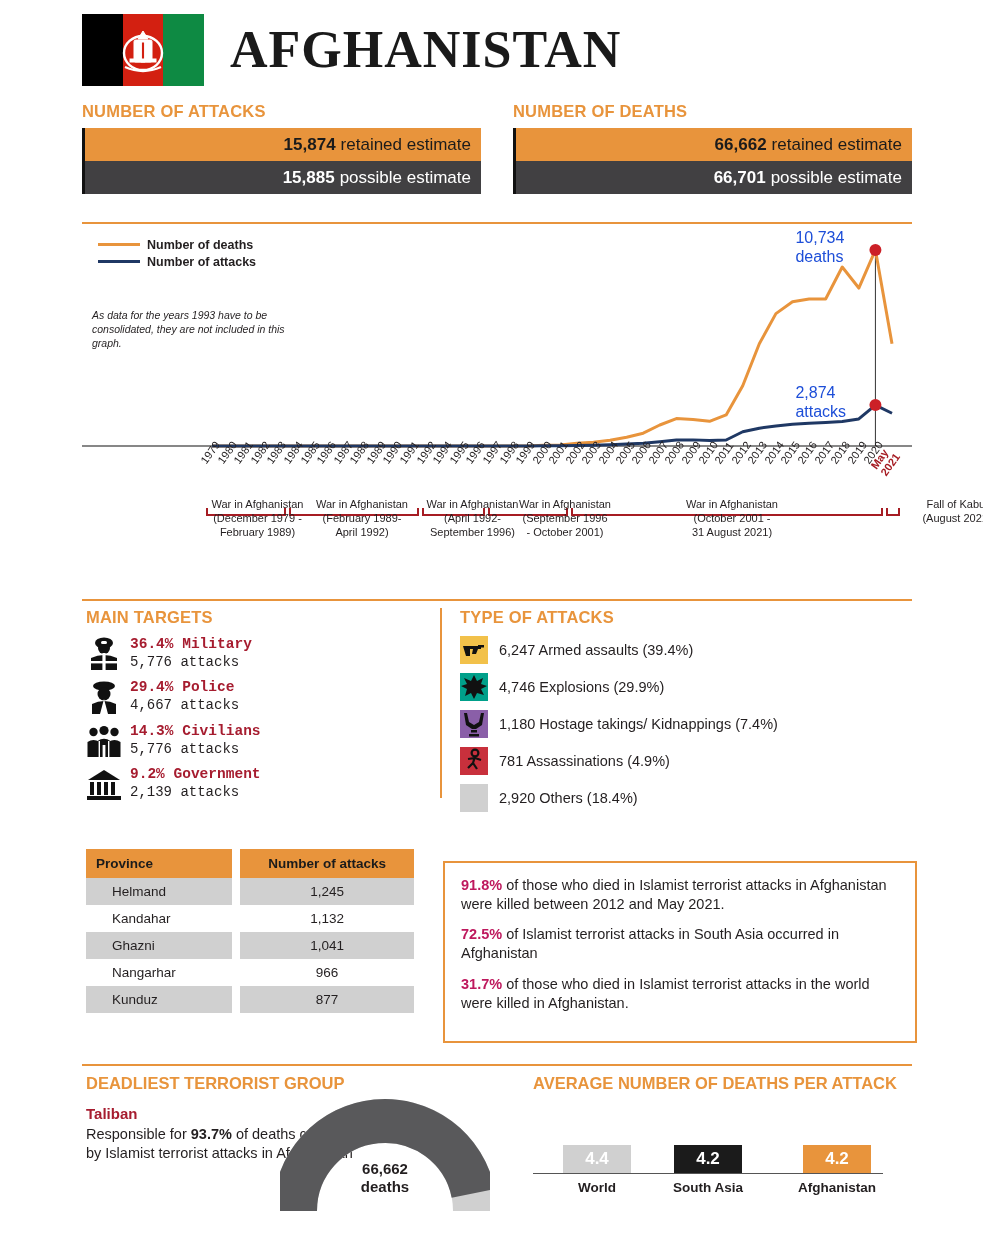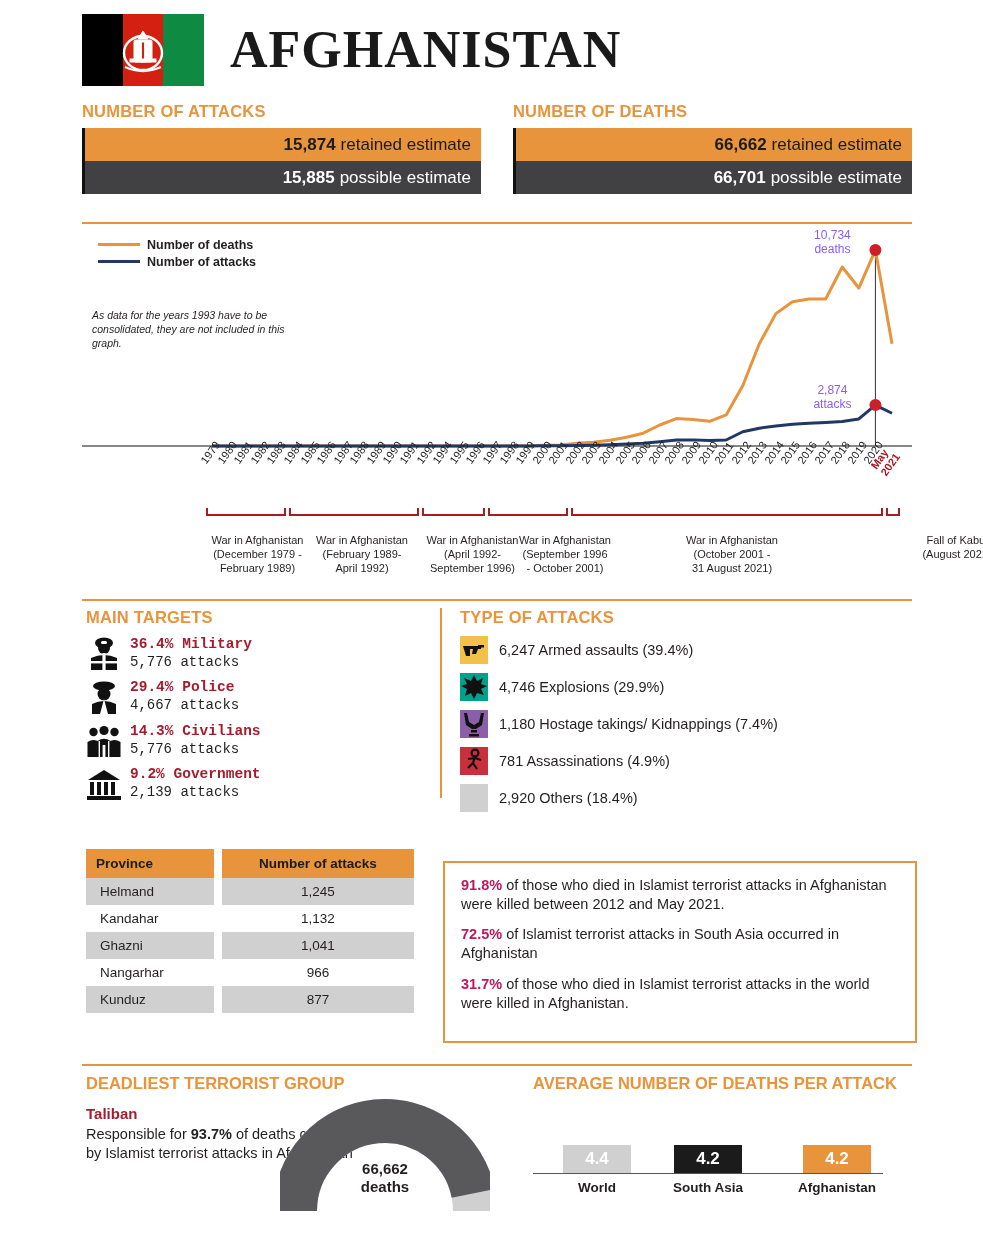--- a/index.html
+++ b/index.html
@@ -58,37 +58,37 @@
   .legend-row { display: flex; align-items: center; height: 17px; }
   .legend-line { width: 42px; height: 3px; margin-right: 7px; }
   .legend-line.deaths { background: #E8943C; }
   .legend-line.attacks { background: #1F3864; }
   .note {
     position: absolute; left: 10px; top: 80px; width: 215px;
     font-size: 10.5px; font-style: italic; line-height: 1.35; color: #231f20;
   }
   .chart-svg { position: absolute; left: 0; top: 0; }
   .peak-label {
-    position: absolute; font-size: 12px; text-align: center; line-height: 1.2; color: #8b5cf6;
+    position: absolute; font-size: 16px; line-height: 1.2; color: #1d4ed8;
   }
   .peak-deaths { left: 800px; top: 8px; width: 74px; }
   .peak-attacks { left: 800px; top: 150px; width: 74px; }
 
   
   .axis { position: absolute; left: 82px; top: 452px; width: 830px; height: 52px; }
   .yearlab {
     position: absolute; font-size: 11px; transform-origin: left bottom;
     transform: rotate(-55deg); white-space: nowrap; color: #231f20;
   }
   .yearlab.may { color: #A61C23; font-weight: bold; }
 
   .brackets { position: absolute; left: 82px; top: 508px; width: 830px; height: 14px; }
   .br-line { position: absolute; background: #A61C23; }
 
-  .warlabels { position: absolute; left: 82px; top: 532px; width: 830px; height: 72px; }
+  .warlabels { position: absolute; left: 82px; top: 496px; width: 830px; height: 72px; }
   .warlab {
     position: absolute; font-size: 11px; line-height: 1.25; text-align: center; color: #231f20;
   }
 
   
   .mid-rule { position: absolute; left: 82px; top: 599px; width: 830px; height: 2px; background: #E8943C; }
   .vdiv { position: absolute; width: 2px; background: #E8943C; }
 
   .sec-title {
     color: #E8943C; font-size: 16.5px; font-weight: bold; letter-spacing: .2px; text-transform: uppercase;
@@ -105,21 +105,21 @@
   .type-text { font-size: 14.5px; }
 
   
   .prov { position: absolute; left: 86px; top: 840px; width: 330px; }
   .prov table { border-collapse: separate; border-spacing: 0; width: 328px; margin-top: 9px; }
   .prov th {
     background: #E8943C; color: #1b1b1b; font-size: 13.5px; font-weight: bold;
     padding: 7px 10px; text-align: left;
   }
   .prov th.num { text-align: center; }
-  .prov td { font-size: 13.5px; padding: 6px 14px; }
+  .prov td { font-size: 13.5px; padding: 6px 26px; }
   .prov td.num { text-align: center; }
   .prov tr.alt td { background: #D0D0D0; }
   .prov .gapcol { width: 8px; background: #ffffff !important; padding: 0; }
 
   .facts {
     position: absolute; left: 443px; top: 861px; width: 474px; height: 182px;
     border: 2px solid #E8943C; padding: 13px 16px;
   }
   .fact { font-size: 14.5px; line-height: 1.32; margin-bottom: 11px; }
   .fact b { color: #be185d; font-weight: bold; }

